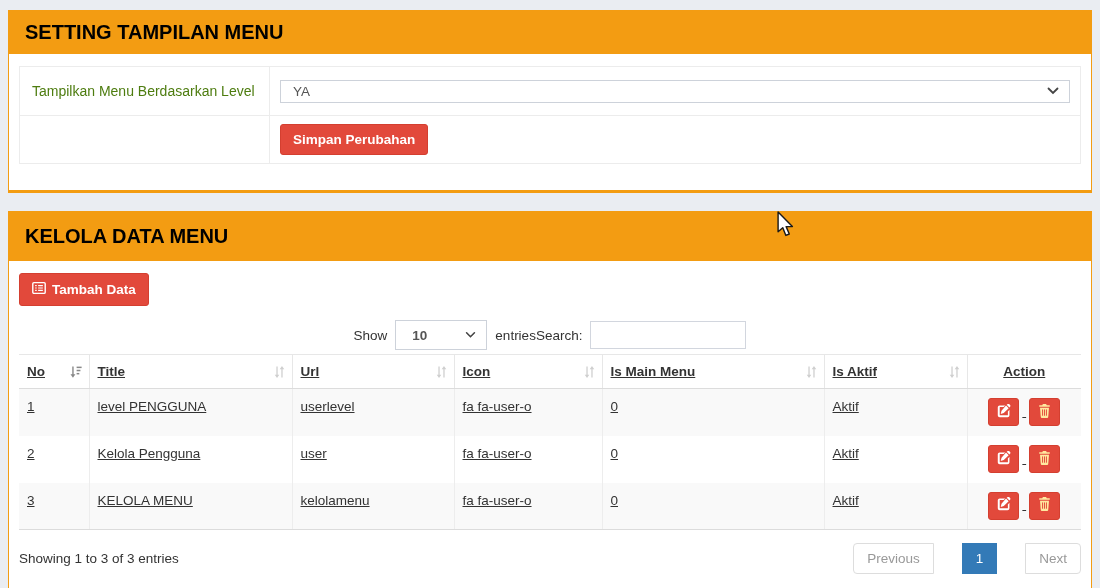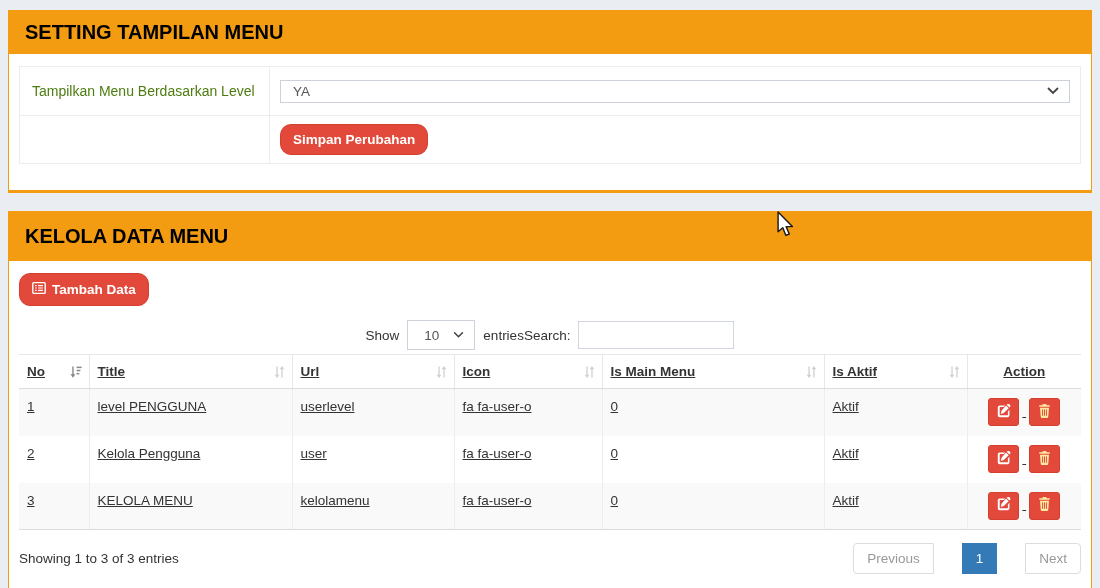--- a/index.html
+++ b/index.html
@@ -21,28 +21,28 @@
   .form-row { display:flex; min-height:48px; }
   .form-row + .form-row { border-top:1px solid #ececec; }
   .form-label-cell { width:250px; border-right:1px solid #ececec; display:flex; align-items:center; padding:0 12px; color:#4d7c0f; }
   .form-input-cell { flex:1; padding:8px 10px; display:flex; align-items:center; }
 
   .select-box { position:relative; border:1px solid #cdd2da; background:#fff; height:23px;
     display:flex; align-items:center; padding:0 28px 0 12px; color:#555; font-size:13.5px; cursor:default; width:100%; }
   .select-box .chev { position:absolute; right:10px; top:50%; transform:translateY(-50%); line-height:0; }
 
   .btn-danger { display:inline-flex; align-items:center; gap:6px; background:#e2493b; color:#fff;
-    border:1px solid #d43f30; border-radius:11px; padding:7px 12px; font-size:13.5px; font-weight:600;
+    border:1px solid #d43f30; border-radius:3px; padding:7px 12px; font-size:13.5px; font-weight:600;
     cursor:pointer; font-family:inherit; }
 
   
   .p2-body { padding:12px 10px 18px; }
   .controls { display:flex; justify-content:center; align-items:center; margin:14px 0 4px; font-size:13.5px; }
   .length { display:flex; align-items:center; gap:8px; }
-  .length .select-box { width:68px; height:30px; padding:0 22px 0 16px; }
+  .length .select-box { width:92px; height:30px; padding:0 22px 0 16px;font-weight:bold; }
   .search { display:flex; align-items:center; gap:8px; }
   .search input { width:156px; height:28px; border:1px solid #d2d6de; padding:0 8px; font-size:13.5px; font-family:inherit; outline:none; }
 
   table.data { width:100%; border-collapse:collapse; table-layout:fixed;text-decoration:underline; }
   table.data col.c-no { width:70px; } table.data col.c-title { width:203px; }
   table.data col.c-url { width:162px; } table.data col.c-icon { width:148px; }
   table.data col.c-main { width:222px; } table.data col.c-aktif { width:143px; }
   th { text-align:left; padding:9px 24px 9px 8px; border-right:1px solid #e7e7e7; border-top:1px solid #e7e7e7;
       border-bottom:1px solid #dcdcdc; font-size:13.5px; font-weight:bold; position:relative; cursor:pointer; }
   th:last-child { border-right:none; text-align:center; padding-right:8px; cursor:default; }

